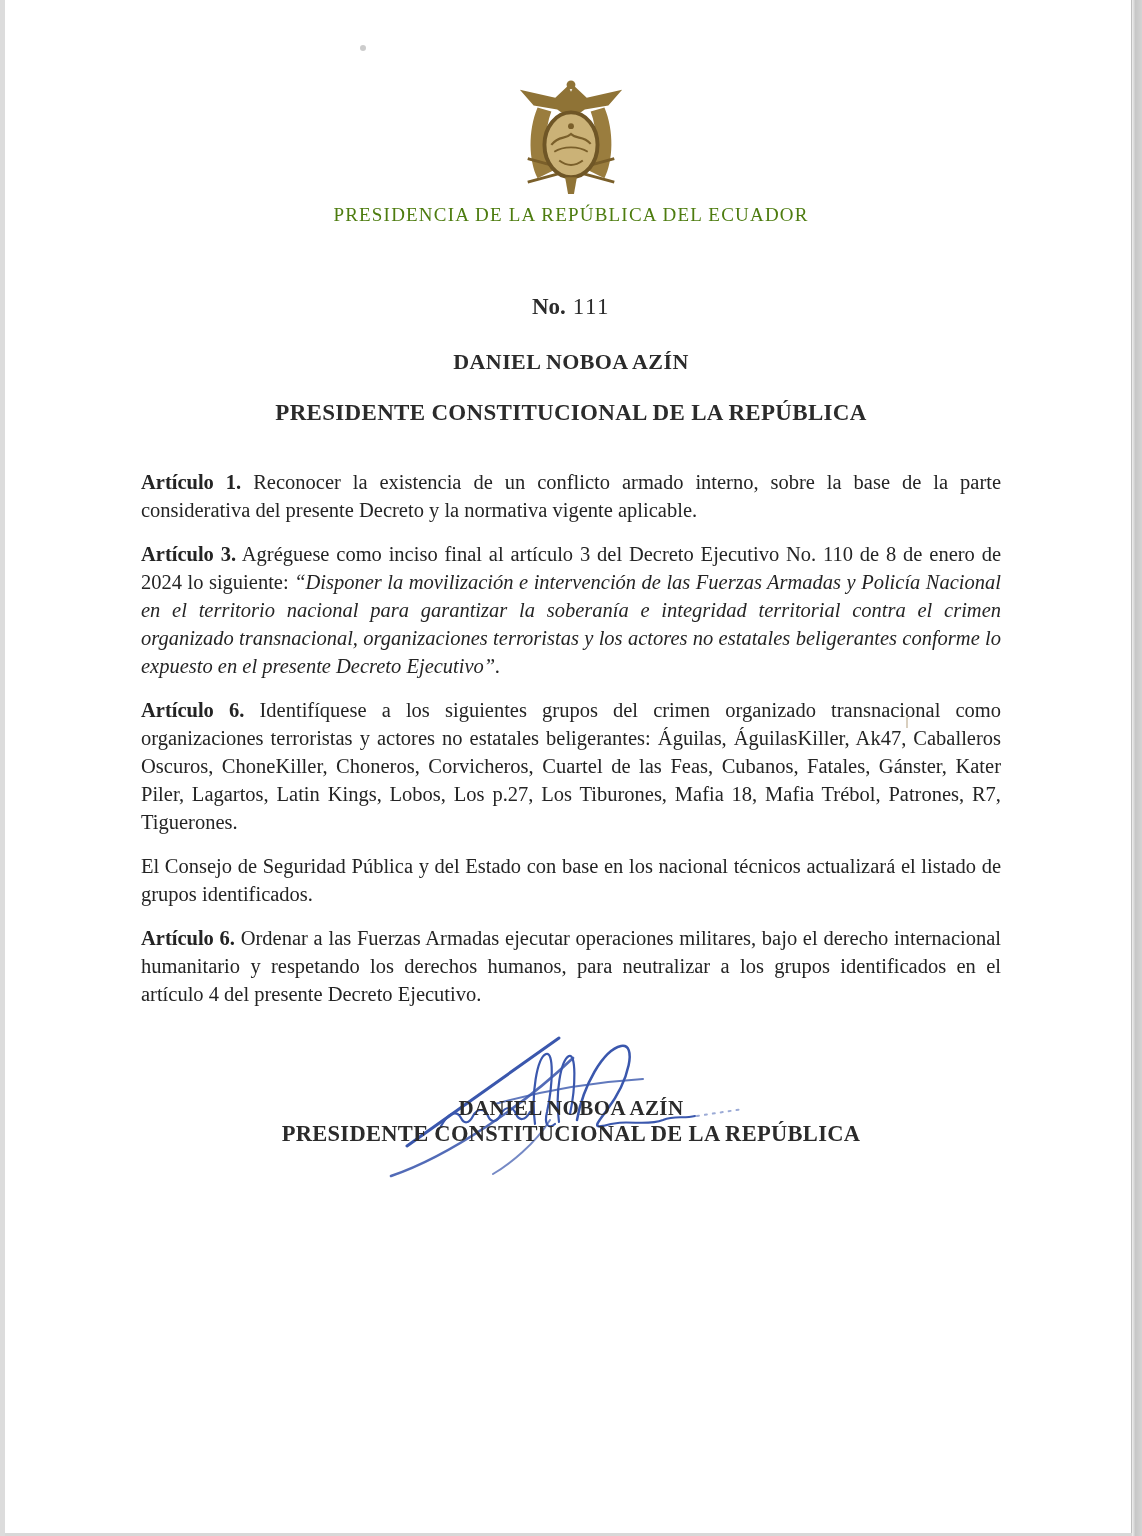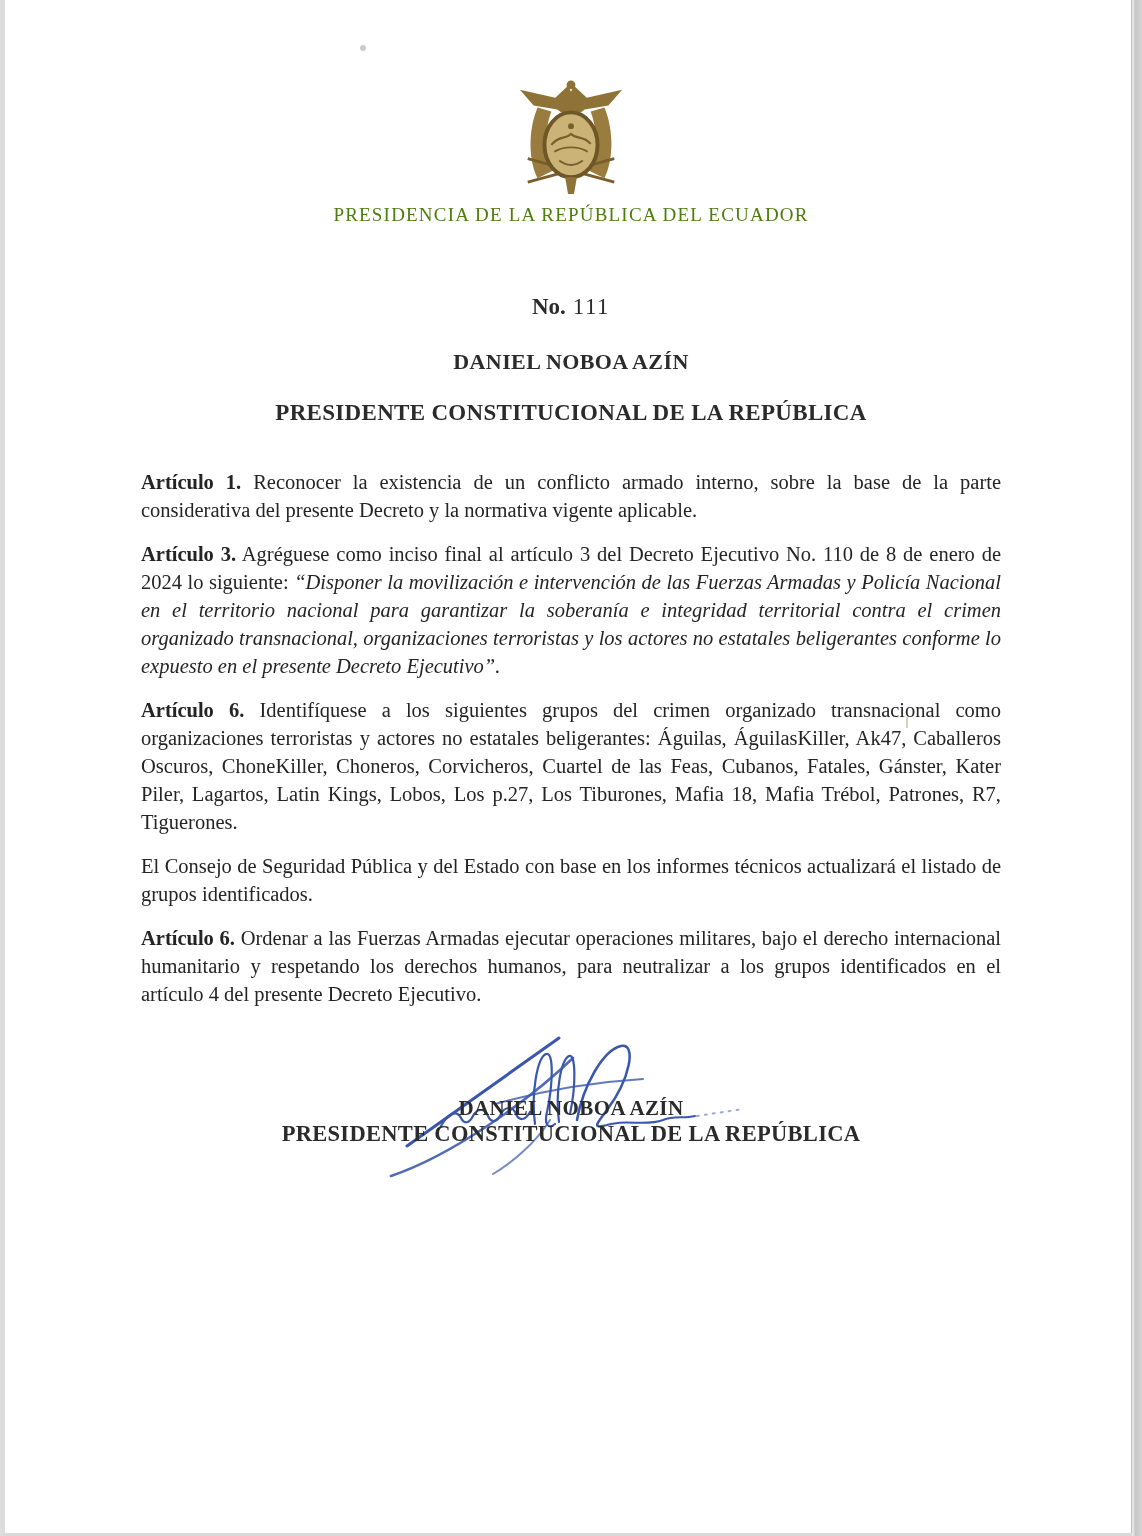--- a/index.html
+++ b/index.html
@@ -96,21 +96,21 @@
     <span>Reconocer la existencia de un conflicto armado interno, sobre la base de la parte considerativa del presente Decreto y la normativa vigente aplicable.</span></p>
 
 
   <p><span class="b">Artículo 3.</span>
     <span>Agréguese como inciso final al artículo 3 del Decreto Ejecutivo No. 110 de 8 de enero de 2024 lo siguiente:</span>
     <span class="i">“Disponer la movilización e intervención de las Fuerzas Armadas y Policía Nacional en el territorio nacional para garantizar la soberanía e integridad territorial contra el crimen organizado transnacional, organizaciones terroristas y los actores no estatales beligerantes conforme lo expuesto en el presente Decreto Ejecutivo”.</span></p>
 
   <p><span class="b">Artículo 6.</span>
     <span>Identifíquese a los siguientes grupos del crimen organizado transnacional como organizaciones terroristas y actores no estatales beligerantes: Águilas, ÁguilasKiller, Ak47, Caballeros Oscuros, ChoneKiller, Choneros, Corvicheros, Cuartel de las Feas, Cubanos, Fatales, Gánster, Kater Piler, Lagartos, Latin Kings, Lobos, Los p.27, Los Tiburones, Mafia 18, Mafia Trébol, Patrones, R7, Tiguerones.</span></p>
 
-  <p>El Consejo de Seguridad Pública y del Estado con base en los informes técnicos actualizará el listado de grupos identificados.</p>
+  <p>El Consejo de Seguridad Pública y del Estado con base en los nacional técnicos actualizará el listado de grupos identificados.</p>
 
   <p><span class="b">Artículo 6.</span>
     <span>Ordenar a las Fuerzas Armadas ejecutar operaciones militares, bajo el derecho internacional humanitario y respetando los derechos humanos, para neutralizar a los grupos identificados en el artículo 4 del presente Decreto Ejecutivo.</span></p>
 
 
 
 
 
 </div>
 

